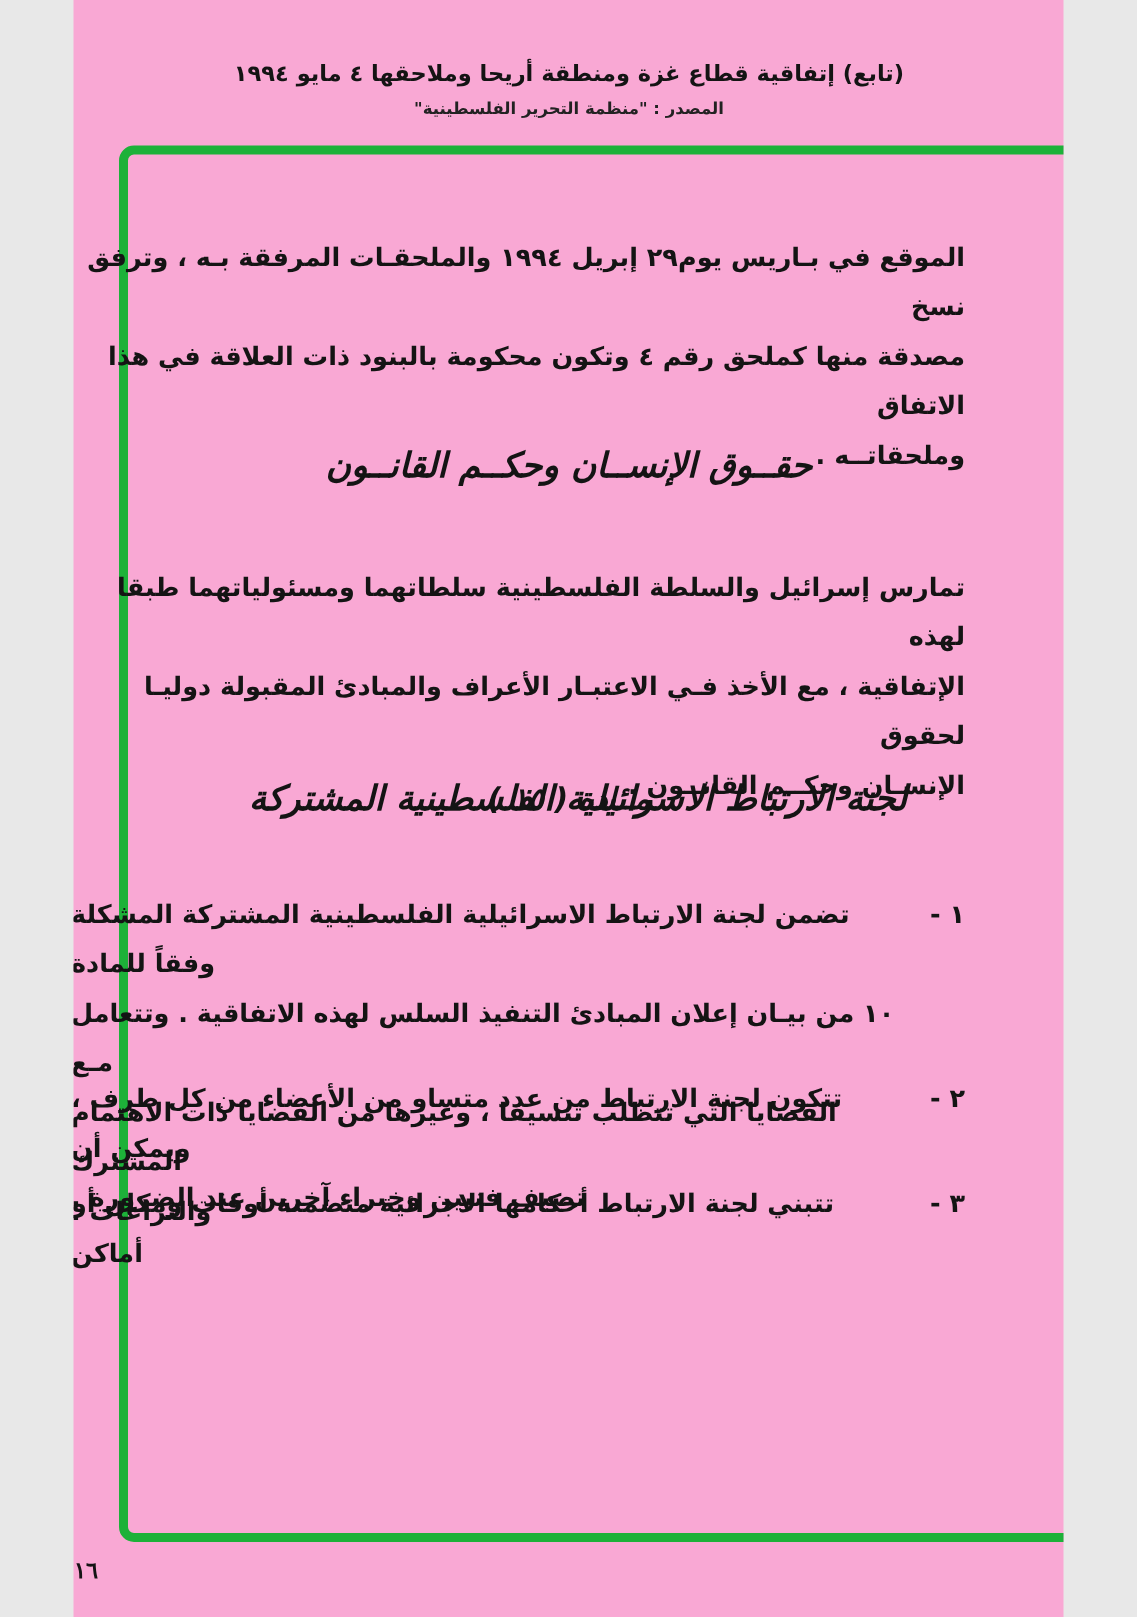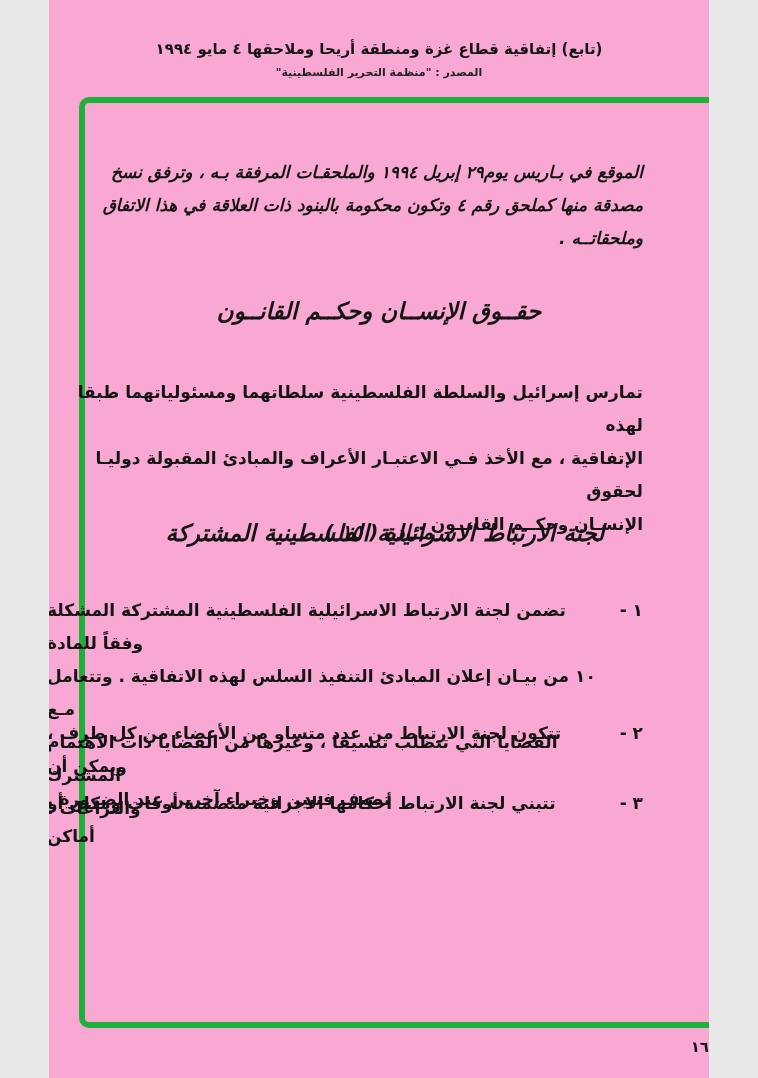--- a/index.html
+++ b/index.html
@@ -47,21 +47,21 @@
     position: absolute;
     right: 66px;
     width: 592px;
     font-size: 17px;
     font-weight: bold;
     line-height: 33px;
     text-align: right;
     white-space: pre-line;
     direction: rtl;
   }
-  .para-1 { top: 156px; font-style: italic; }
+  .para-1 { top: 156px; }
   .para-2 { top: 376px; }
   .article-heading {
     position: absolute;
     left: 0; right: 0;
     text-align: center;
     font-weight: bold;
     font-style: italic;
     direction: rtl;
   }
   .art-title { font-size: 20px; }
@@ -89,23 +89,24 @@
     white-space: nowrap;
   }
   .item-text {
     flex: 1;
     text-align: left;
     white-space: pre-line;
   }
   .page-number {
     position: absolute;
     top: 1038px; left: 0; right: 0;
-    text-align: right;
+    text-align: left;
     font-size: 15px;
     font-weight: bold;
+    font-family: Liberation Serif, serif;
   }
 </style>
 </head>
 <body>
 
 <div class="page">
 
   <div class="header-title">(تابع) إتفاقية قطاع غزة ومنطقة أريحا وملاحقها ٤ مايو ١٩٩٤</div>
 
   <div class="header-source">المصدر :  "منظمة التحرير الفلسطينية"</div>

